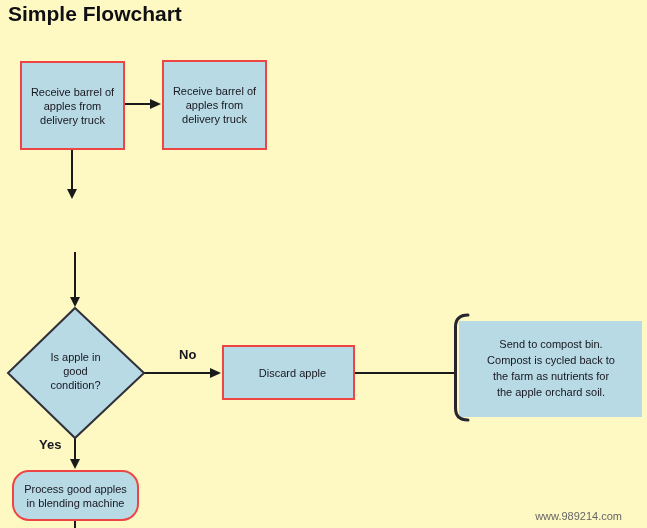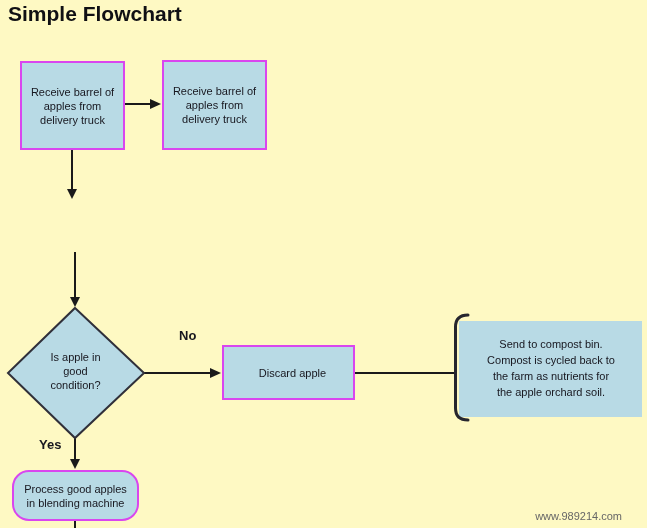--- a/index.html
+++ b/index.html
@@ -23,21 +23,21 @@
   }
   .layer {
     position: absolute;
     left: 0;
     top: 0;
   }
   .node {
     position: absolute;
     box-sizing: border-box;
     background: #b8dae5;
-    border: 2px solid #d946ef;
+    border: 2px solid #ef4444;
     color: #17171f;
     font-size: 11px;
     line-height: 14px;
     display: flex;
     align-items: center;
     justify-content: center;
     text-align: center;
     white-space: pre-line;
   }
   .floating-label {
@@ -54,21 +54,21 @@
   #discard       { left: 222px; top: 345px; width: 133px; height: 55px; padding-left: 8px; }
   #process       { left: 12px;  top: 470px; width: 127px; height: 51px; border-radius: 17px; }
   #decision-label { left: 19px; top: 350px; width: 113px; }
   #compost-label  { left: 462px; top: 336px; width: 178px; font-size: 11px; line-height: 16px; }
   .edge-label {
     position: absolute;
     font-size: 13px;
     font-weight: bold;
     color: #17171f;
   }
-  #label-no  { left: 151px; top: 328px; padding-left: 28px; }
+  #label-no  { left: 151px; top: 347px; padding-left: 28px; }
   #label-yes { left: 39px;  top: 437px; }
   .watermark {
     position: absolute;
     right: 25px;
     top: 510px;
     font-size: 11px;
     color: #666666;
   }
 </style>
 </head>

